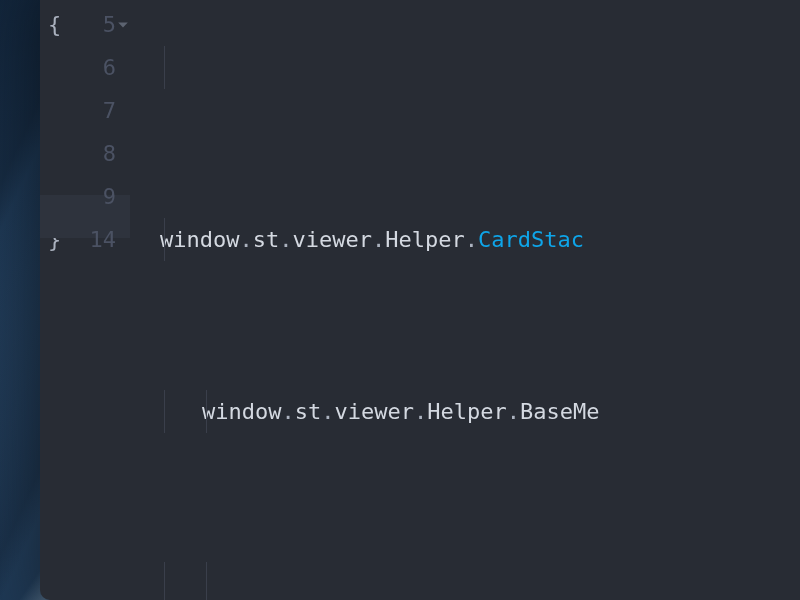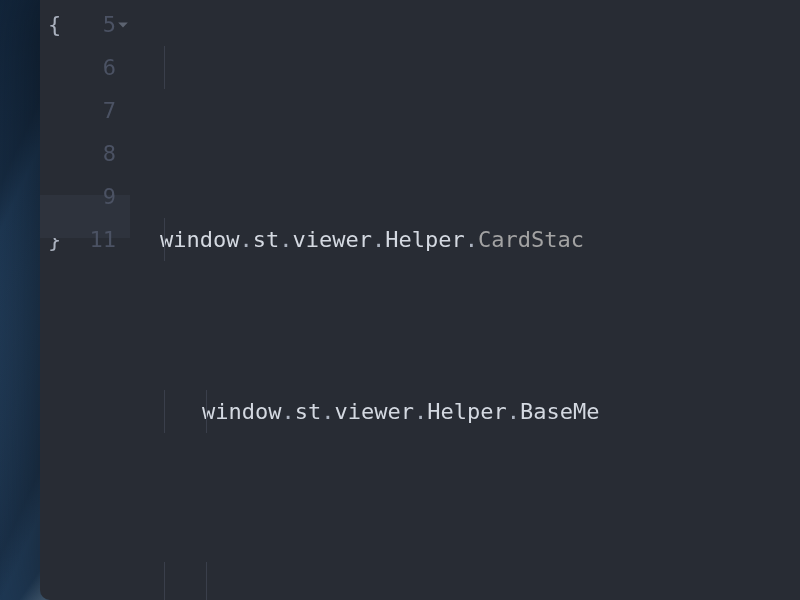--- a/index.html
+++ b/index.html
@@ -84,21 +84,21 @@
   .code .indent-guide.l2 { left: 76px; }
 
   .active-line-gutter {
     position: absolute;
     left: 0; width: 100%;
     height: 43px;
     background: #2e333d;
   }
   .tok-dot   { color: #abb2bf; }
   .tok-white { color: #d4d9e1; }
-  .tok-type  { color: #a3a3a3; }
+  .tok-type  { color: #0ea5e9; }
   @keyframes blink { 50% { opacity: 0; } }
 </style>
 </head>
 <body>
 
 <div class="desktop-bg"></div>
 
 <div class="editor">
 
   <div class="code-area">
@@ -121,21 +121,21 @@
         <span class="fold">
           <svg viewBox="0 0 10 10">
               <path d="M1 3 L5 7 L9 3 Z"></path>
             </svg>
         </span>
       </span>
       <span class="ln">6</span>
       <span class="ln">7</span>
       <span class="ln">8</span>
       <span class="ln" style="position:relative;z-index:1">9</span>
-      <span class="ln">11</span>
+      <span class="ln">14</span>
     </div>
 
     <div class="code">
       <div class="row"><span class="indent-guide"></span></div>
 
       <div class="row"><span class="indent-guide"></span><span class="tok-white">window</span><span class="tok-dot">.</span><span class="tok-white">st</span><span class="tok-dot">.</span><span class="tok-white">viewer</span><span class="tok-dot">.</span><span class="tok-white">Helper</span><span class="tok-dot">.</span><span class="tok-type">CardStac</span></div>
 
       <div class="row" style="padding-left:72px"><span class="indent-guide"></span><span class="indent-guide l2"></span><span class="tok-white">window</span><span class="tok-dot">.</span><span class="tok-white">st</span><span class="tok-dot">.</span><span class="tok-white">viewer</span><span class="tok-dot">.</span><span class="tok-white">Helper</span><span class="tok-dot">.</span><span class="tok-white">BaseMe</span></div>
 
       <div class="row"><span class="indent-guide"></span><span class="indent-guide l2"></span></div>

